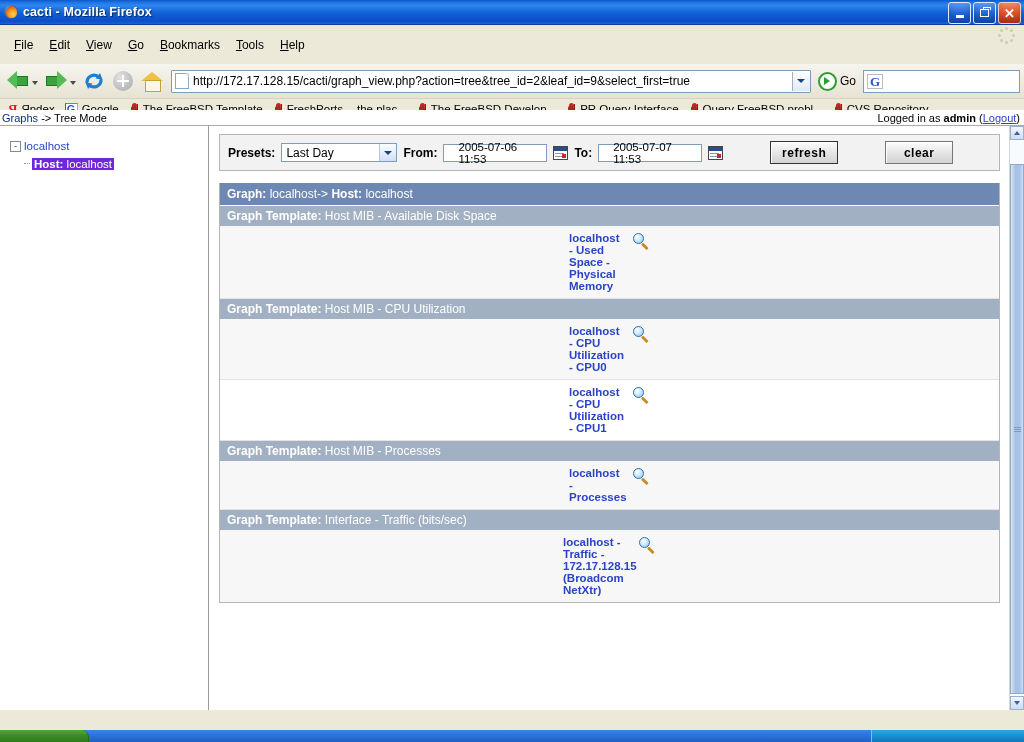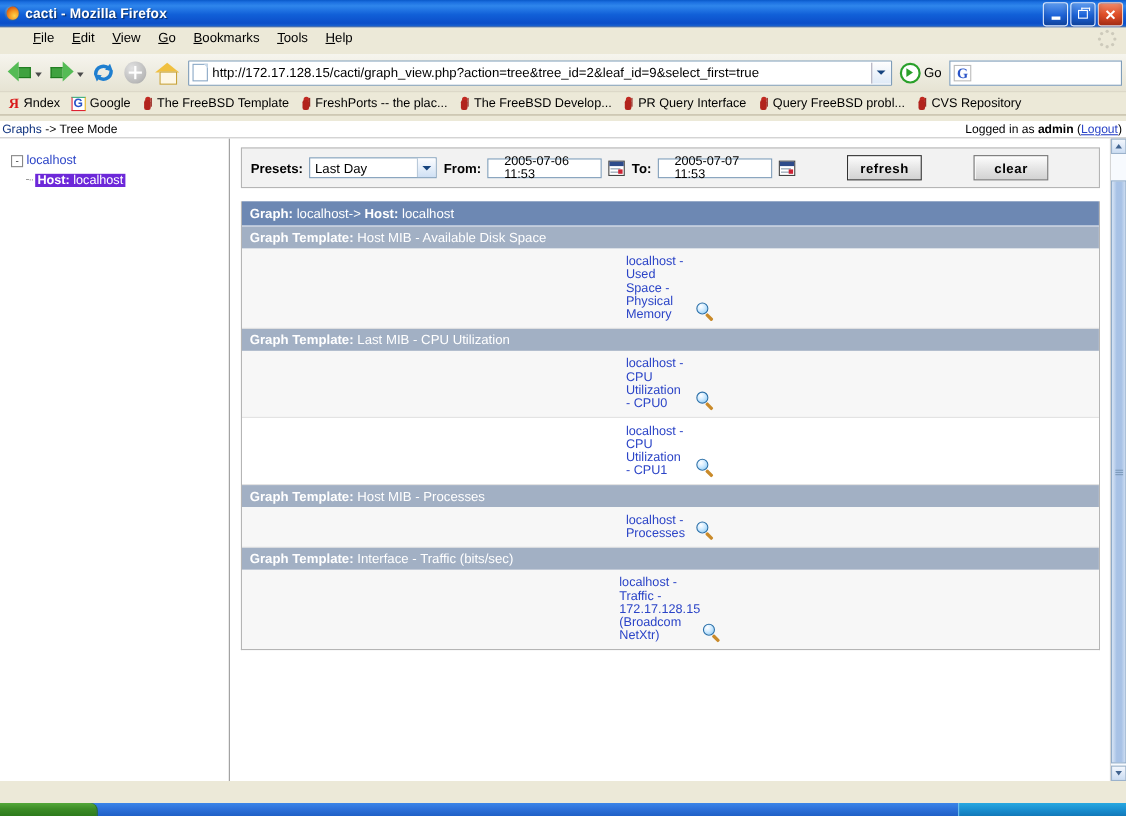--- a/index.html
+++ b/index.html
@@ -32,21 +32,21 @@
   .tb-min{background:linear-gradient(to bottom,#5d9aed,#1d63d8 55%,#1351bc);}
   .tb-max{background:linear-gradient(to bottom,#5d9aed,#1d63d8 55%,#1351bc);}
   .tb-close{background:linear-gradient(to bottom,#f08a6a,#e2512a 50%,#c4351a);border-color:#f6cfc0;}
   .g-min{width:8px;height:3px;background:#fff;margin-top:7px;}
   .g-max{width:9px;height:8px;border:1.5px solid #fff;position:relative;box-sizing:border-box;}
   .g-max:after{content:"";position:absolute;left:2px;top:-3px;width:8px;height:3px;
     border:1.5px solid #fff;border-bottom:0;box-sizing:border-box;}
   .g-close{color:#fff;font-size:13px;font-weight:bold;line-height:1;font-family:"Liberation Sans",sans-serif;}
 
   
-  .menubar{height:24px;background:#ece9d8;display:flex;align-items:flex-start;padding-left:22px;position:relative;}
+  .menubar{height:39px;background:#ece9d8;display:flex;align-items:center;padding-left:6px;position:relative;}
   .menuitem{padding:2px 8px;font-size:12px;color:#000;white-space:nowrap;}
   .menuitem u{text-decoration:underline;}
   .throbber{position:absolute;right:8px;top:2px;width:18px;height:18px;}
   .throbber span{position:absolute;width:3px;height:3px;border-radius:50%;background:#cdcabb;}
 
   
   .navbar{height:34px;background:linear-gradient(to bottom,#f6f5ee,#e6e3d3);
     display:flex;align-items:center;padding:0 4px;gap:2px;border-bottom:1px solid #d6d2c2;}
   .arrowbtn{display:flex;align-items:center;gap:2px;padding:2px 2px;}
   .arrwrap{position:relative;width:24px;height:20px;}
@@ -142,21 +142,21 @@
   .btn.dark{border-color:#333;}
 
   .gtable{border:1px solid #b5b5b5;border-top:0;}
   .hdr-tree{background:#6d88b3;color:#fff;font-size:12px;padding:4px 7px;border-bottom:1px solid #fff;}
   .hdr-tree b{font-weight:bold;}
   .hdr-tpl{background:#a2b0c4;color:#fff;font-size:12px;padding:3px 7px;}
   .hdr-tpl b{font-weight:bold;color:#fff;}
   .grow{display:flex;justify-content:center;padding:6px 0;border-bottom:1px solid #e3e3e3;}
   .grow.alt{background:#f7f7f7;}
   .grow.plain{background:#ffffff;}
-  .gcell{display:flex;align-items:flex-end;gap:10px;}
+  .gcell{display:flex;align-items:flex-start;gap:10px;font-weight:bold;}
   .glabel{color:#2b44c7;font-size:11.5px;line-height:12px;width:54px;}
   .glabel.wide{width:66px;}
   .zoomico{width:17px;height:17px;position:relative;flex:0 0 auto;margin-top:1px;}
   .zoomico .lens{position:absolute;left:0;top:0;width:11px;height:11px;border-radius:50%;
     border:1.5px solid #2a6fa8;background:radial-gradient(circle at 35% 30%,#ffffff 0%,#cfeaff 45%,#7cc3f0 100%);box-sizing:border-box;}
   .zoomico .hdl{position:absolute;left:9px;top:9px;width:8px;height:3px;background:#c98a2a;
     transform:rotate(45deg);transform-origin:left center;border-radius:1px;}
 
   
   .vscroll{position:absolute;right:0;top:16px;bottom:0;width:14px;background:#f1f1f1;border-left:1px solid #d5d5d5;}
@@ -389,21 +389,21 @@
           <div class="grow alt">
             <div class="gcell">
               <div class="glabel">localhost - Used Space - Physical Memory</div>
               <div class="zoomico">
                   <i class="lens"></i>
                   <i class="hdl"></i>
                 </div>
             </div>
           </div>
 
-          <div class="hdr-tpl"><b>Graph Template:</b> <span>Last MIB - CPU Utilization</span></div>
+          <div class="hdr-tpl"><b>Graph Template:</b> <span>Host MIB - CPU Utilization</span></div>
           <div class="grow alt">
             <div class="gcell">
               <div class="glabel">localhost - CPU Utilization - CPU0</div>
               <div class="zoomico">
                   <i class="lens"></i>
                   <i class="hdl"></i>
                 </div>
             </div>
           </div>
           <div class="grow plain">

